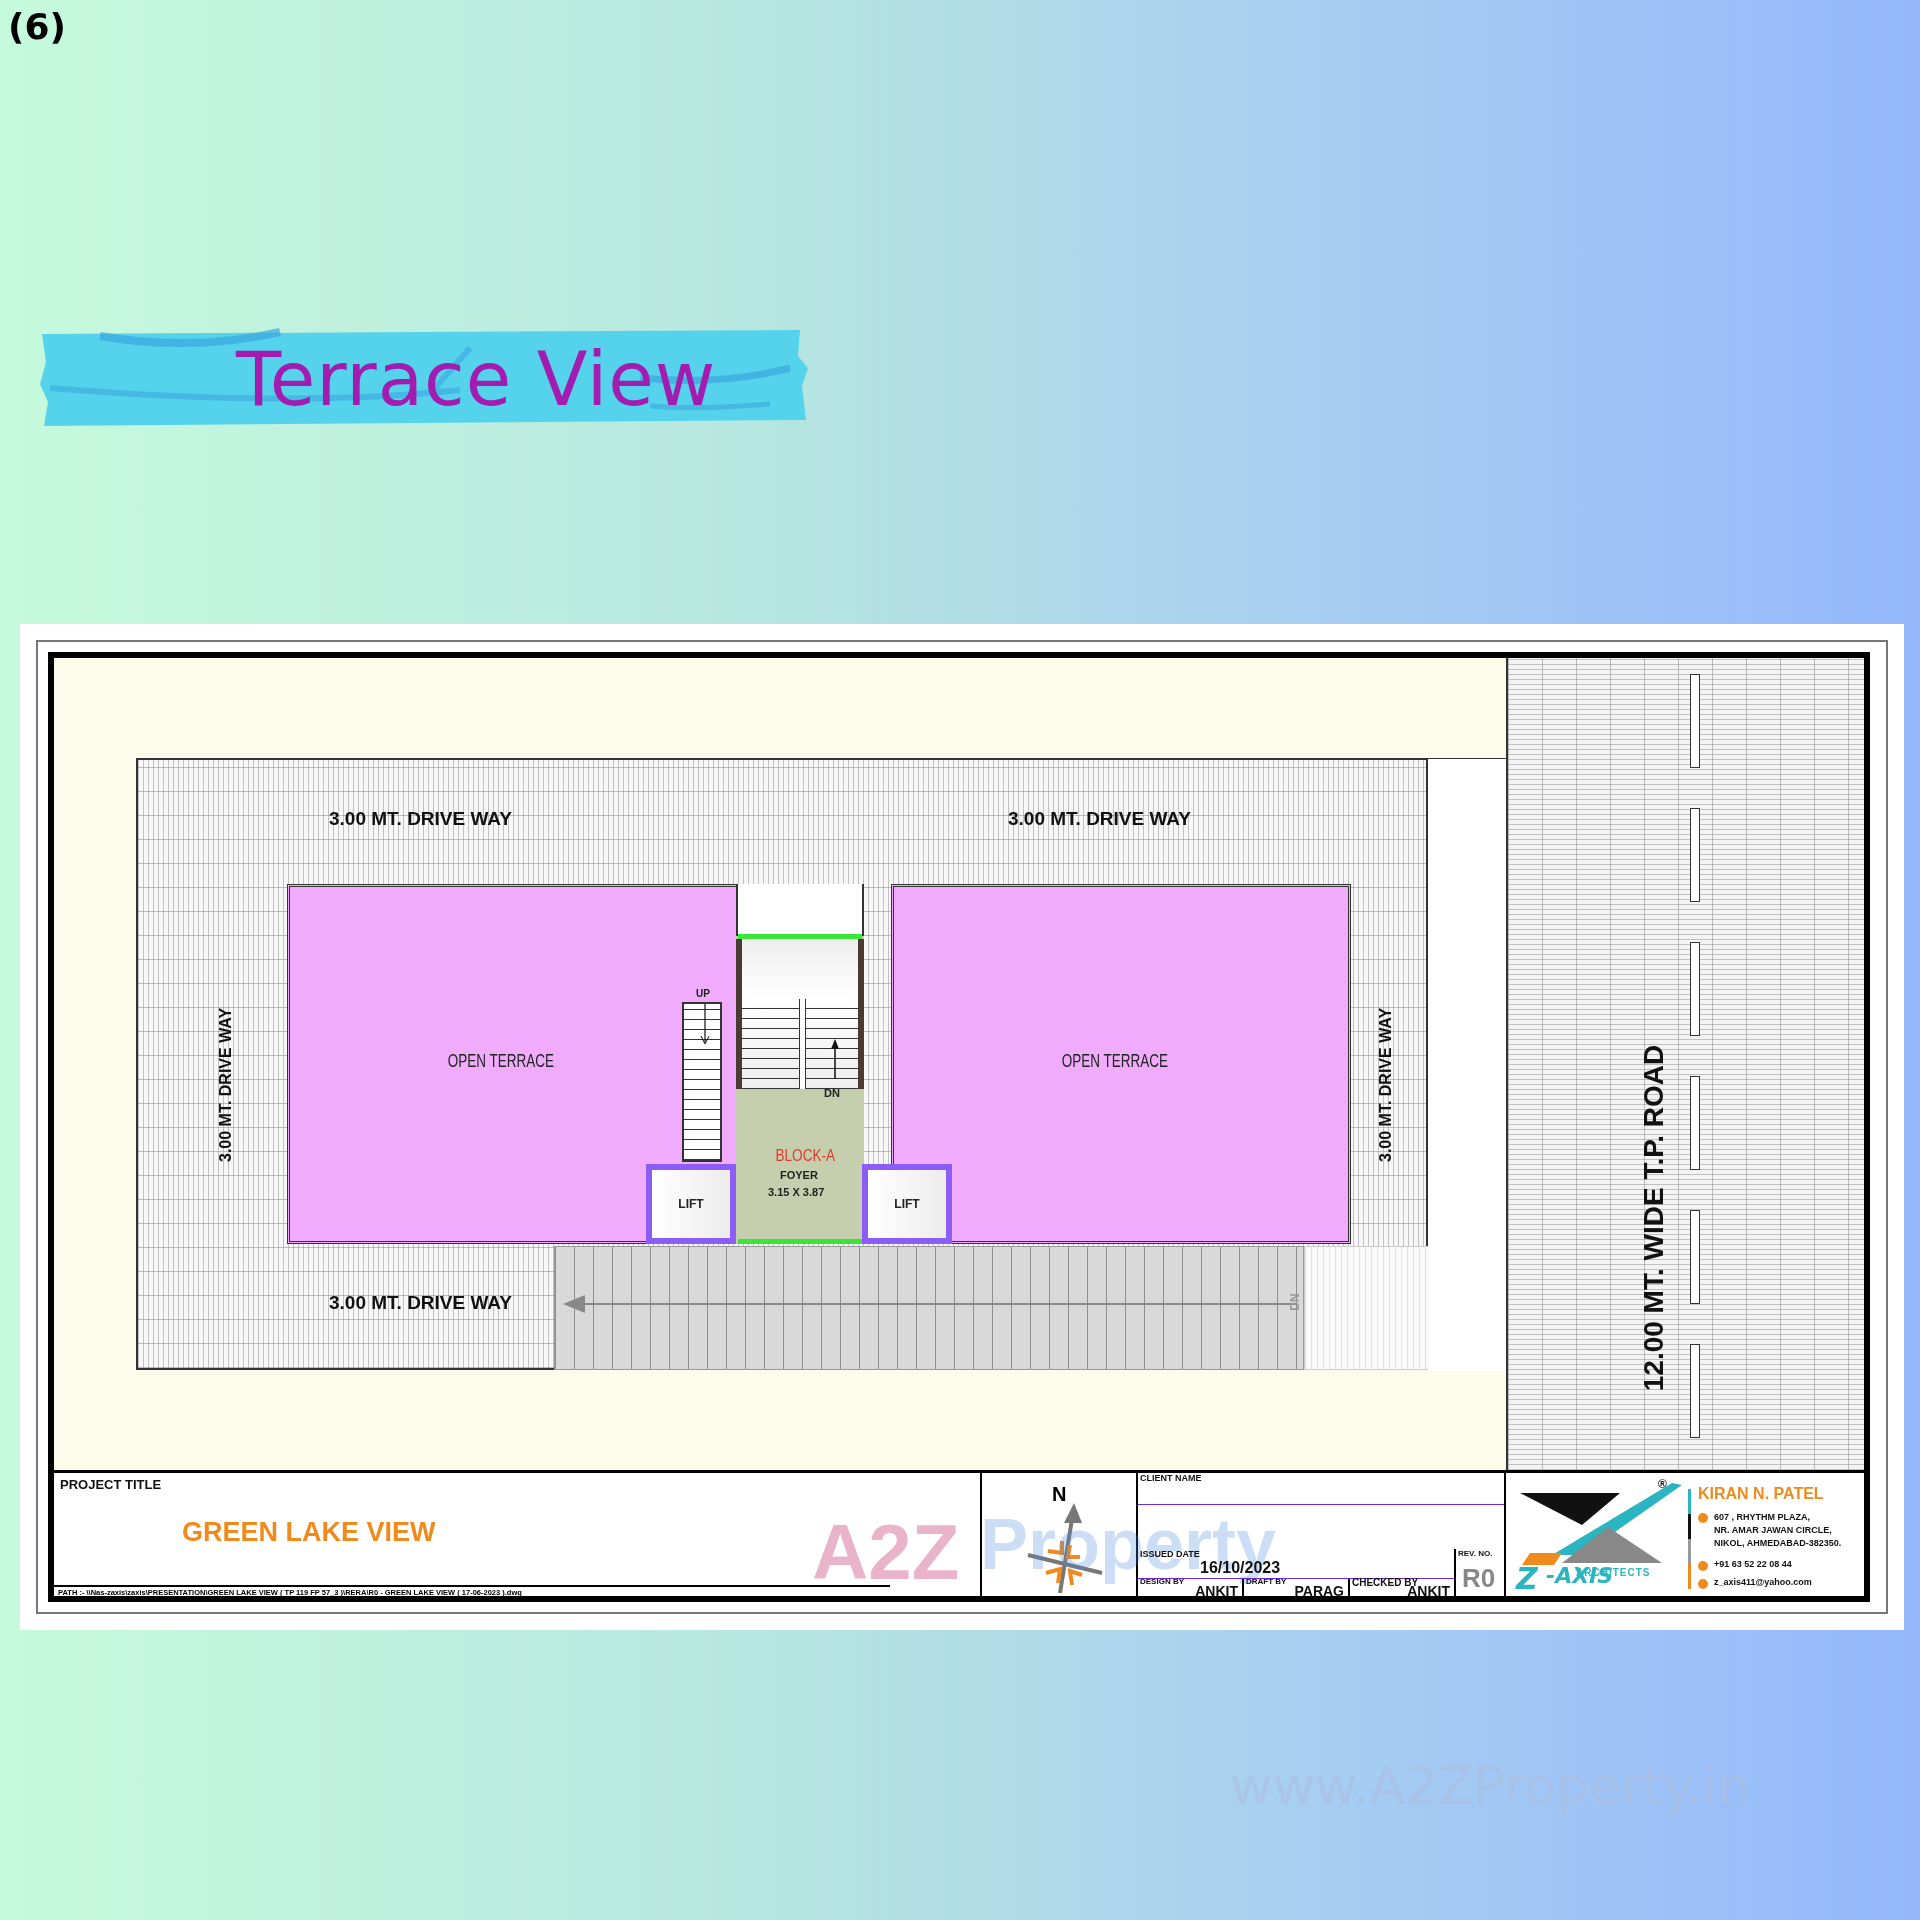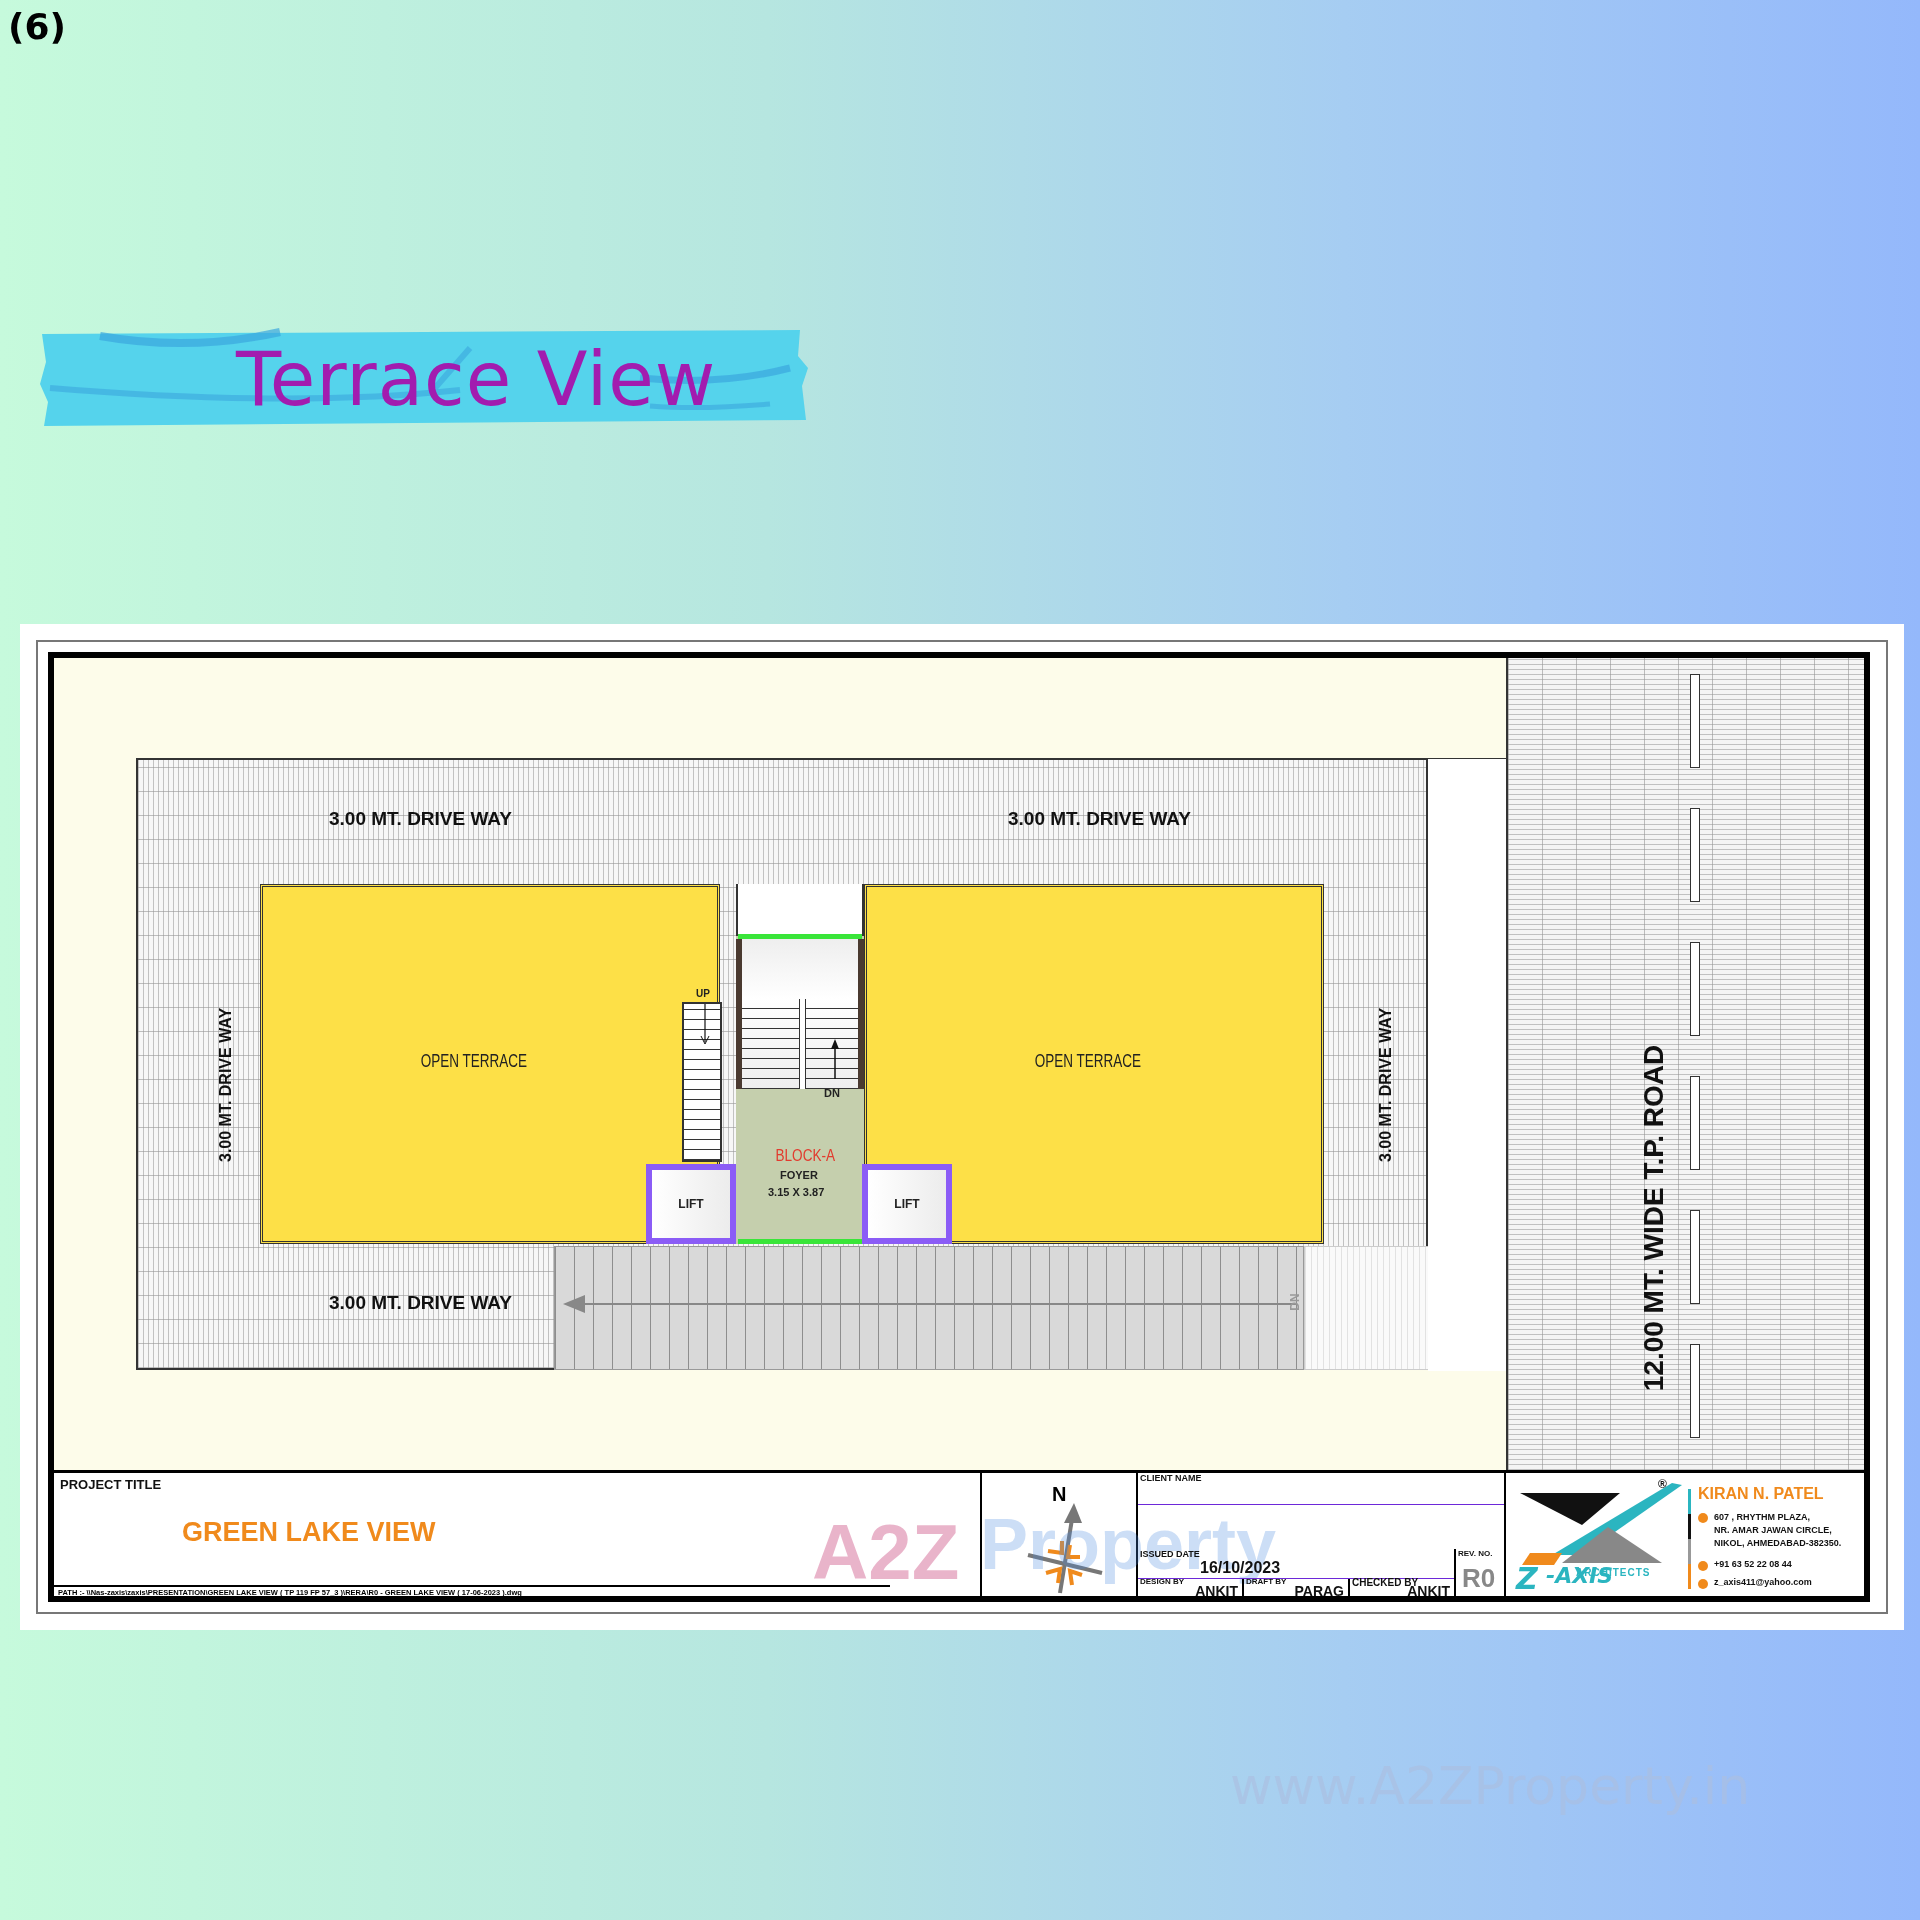--- a/index.html
+++ b/index.html
@@ -23,21 +23,21 @@
       repeating-linear-gradient(0deg, rgba(150,150,150,.6) 0 1px, transparent 1px 24px); }
   .hatch-h { background-color:#f4f4f4;
     background-image:
       repeating-linear-gradient(0deg, rgba(150,150,150,.55) 0 1px, transparent 1px 5px),
       repeating-linear-gradient(90deg, rgba(150,150,150,.6) 0 1px, transparent 1px 34px); }
 
   .drive-area { position:absolute; left:82px; top:100px; width:1292px; height:612px; border:2px solid #333; box-sizing:border-box; }
   .label { position:absolute; font-weight:bold; color:#111; white-space:nowrap; font-size:19px; }
   .vlabel { transform:rotate(-90deg); transform-origin:center; }
 
-  .terrace { position:absolute; background:#fde047; border:3px double #333; box-sizing:border-box; }
+  .terrace { position:absolute; background:#f0abfc; border:3px double #333; box-sizing:border-box;margin-left:27px; }
   .terrace-label { position:absolute; font-size:18px; color:#222; transform:scaleX(0.75); white-space:nowrap; font-family:"Liberation Sans Narrow","Liberation Sans",sans-serif; }
 
   .core { position:absolute; left:682px; top:226px; width:128px; height:360px; background:#c5cfad; }
   .core-top { position:absolute; left:0; top:0; width:128px; height:52px; background:#fff; border-left:2px solid #333; border-right:2px solid #333; box-sizing:border-box; }
   .green-line { position:absolute; height:5px; background:#39e539; }
   .stair-main { position:absolute; left:0; top:55px; width:128px; height:150px; background:linear-gradient(180deg,#eee,#fff 40%,#eee); border-left:6px solid #4a3a30; border-right:6px solid #4a3a30; box-sizing:border-box; }
   .treads { position:absolute; left:0; right:0; top:60px; bottom:0;
     background-image: repeating-linear-gradient(0deg, #333 0 1px, transparent 1px 10px); }
   .mid-rail { position:absolute; left:57px; top:60px; width:5px; bottom:0; background:#fff; border-left:1px solid #333; border-right:1px solid #333; }
   .stair-side { position:absolute; left:628px; top:344px; width:40px; height:160px; background:#fff; border:2px solid #333; box-sizing:border-box;

